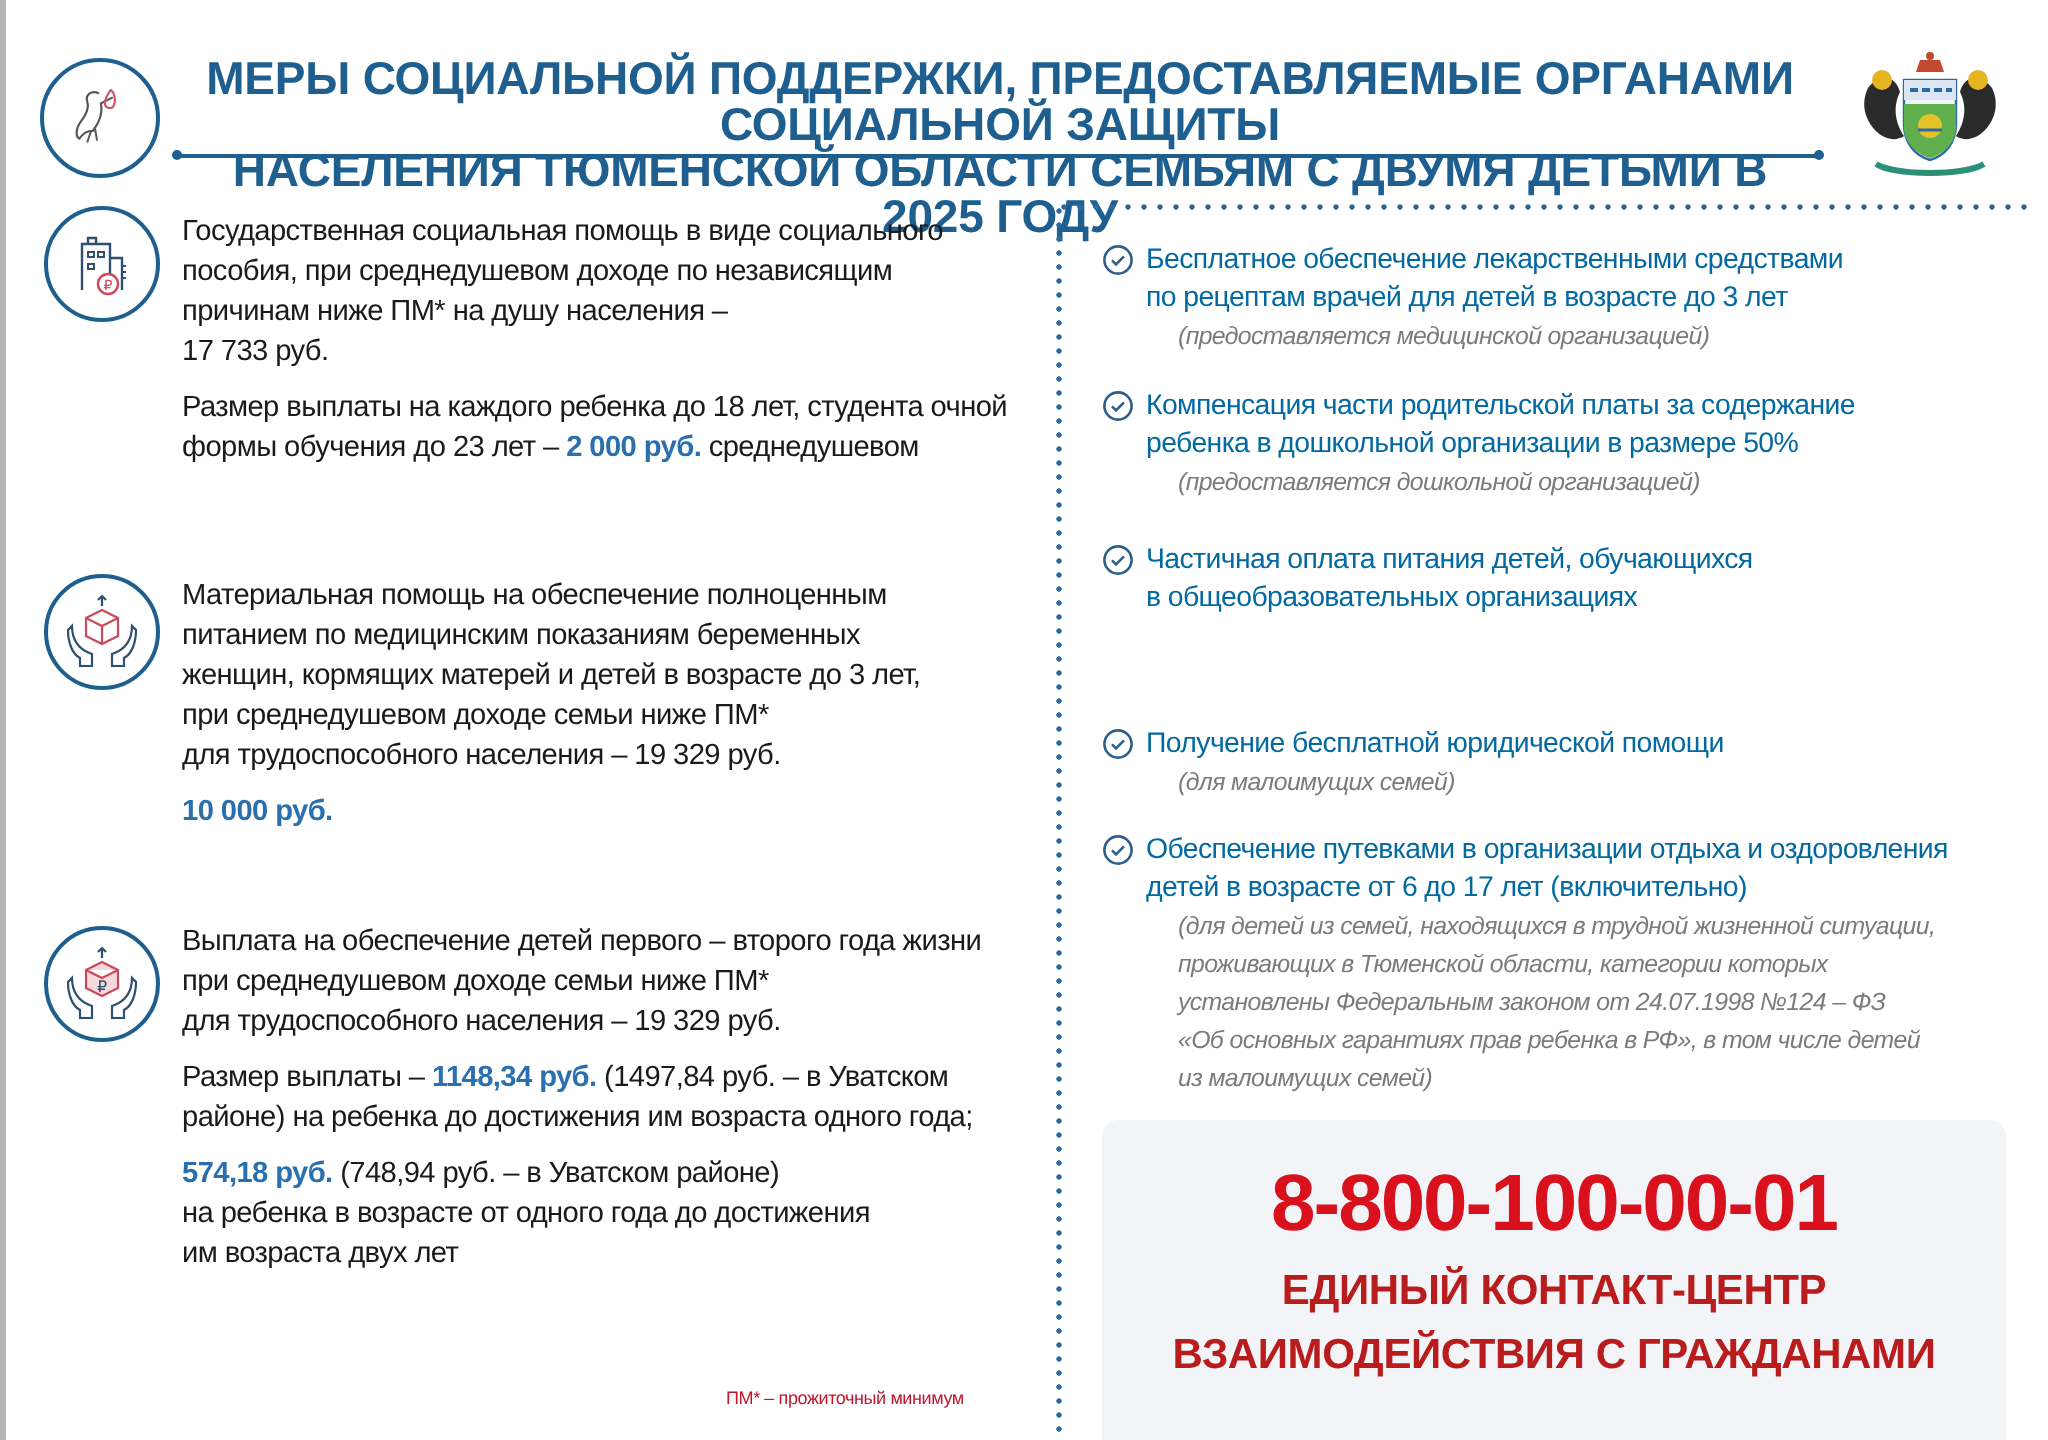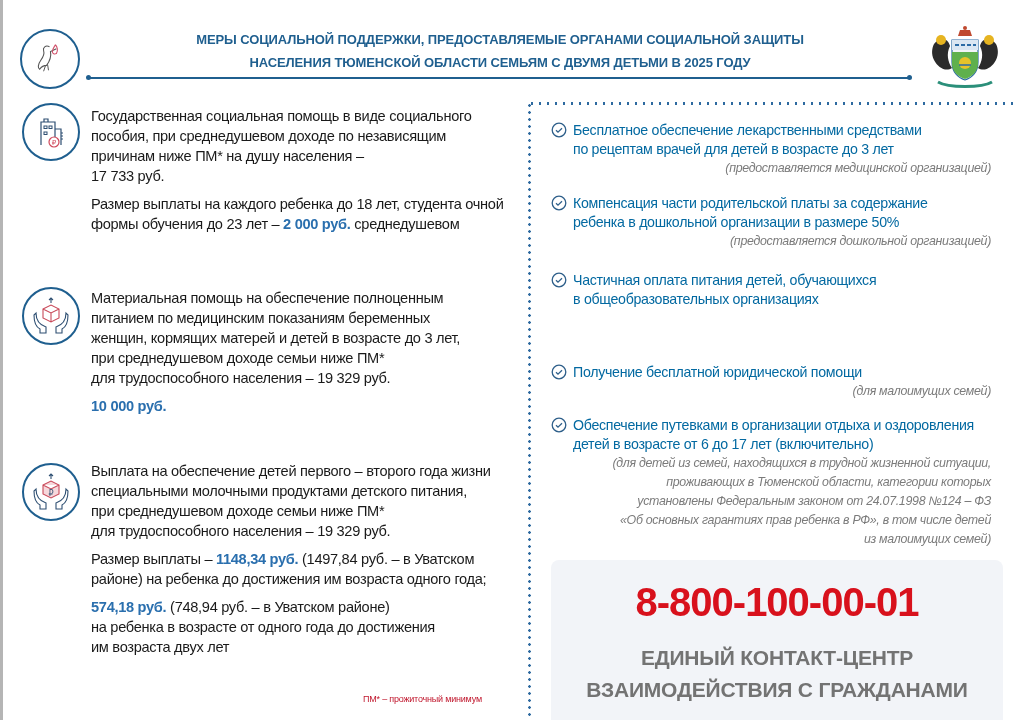--- a/index.html
+++ b/index.html
@@ -3,21 +3,21 @@
 <meta charset="utf-8">
 <style>
   * { box-sizing: border-box; margin: 0; padding: 0; }
   html, body { width: 1024px; height: 720px; background: #ffffff; overflow: hidden; }
   body { position: relative; font-family: "Liberation Sans", "DejaVu Sans", sans-serif; color: #1a1a1a; }
   .left-edge { position: absolute; left: 0; top: 0; width: 3px; height: 720px; background: #b5b5b5; }
 
   
   .logo-circle { position: absolute; left: 20px; top: 29px; width: 60px; height: 60px; border: 2.5px solid #1f5f8f; border-radius: 50%; }
   .logo-circle svg { position: absolute; left: 0; top: 0; width: 55px; height: 55px; }
-  .title { position: absolute; left: 100px; top: 28px; width: 800px; text-align: center; color: #1f5f8f; font-weight: bold; font-size: 13px; line-height: 23px; letter-spacing: -0.1px; }
+  .title { position: absolute; left: 100px; top: 28px; width: 800px; text-align: center; color: #1f5f8f; font-weight: bold; font-size: 23px; line-height: 23px; letter-spacing: -0.1px; }
   .title-rule { position: absolute; left: 89px; top: 77px; width: 820px; height: 1.5px; background: #1f5f8f; }
   .title-rule::before, .title-rule::after { content: ""; position: absolute; top: -2px; width: 5px; height: 5px; background: #1f5f8f; border-radius: 50%; }
   .title-rule::before { left: -3px; }
   .title-rule::after { right: -3px; }
   .coat { position: absolute; left: 924px; top: 24px; width: 82px; height: 70px; }
 
   
   .icon-circle { position: absolute; left: 22px; width: 58px; height: 58px; border: 2.2px solid #1f5f8f; border-radius: 50%; }
   .icon-circle svg { position: absolute; left: 0; top: 0; width: 54px; height: 54px; }
   .block { position: absolute; left: 91px; width: 420px; font-size: 14.6px; line-height: 20px; color: #1a1a1a; letter-spacing: -0.3px; }
@@ -27,25 +27,25 @@
   .footnote { position: absolute; left: 363px; top: 694px; font-size: 9px; color: #c0162c; letter-spacing: -0.2px; }
 
   
   .dots-top { position: absolute; left: 528px; top: 102px; width: 490px; height: 3px;
     background-image: radial-gradient(circle, #2e6aa0 1.2px, transparent 1.5px); background-size: 8px 3px; background-repeat: repeat-x; }
   .dots-left { position: absolute; left: 528px; top: 102px; width: 3px; height: 618px;
     background-image: radial-gradient(circle, #2e6aa0 1.2px, transparent 1.5px); background-size: 3px 7px; background-repeat: repeat-y; }
   .ritem { position: absolute; left: 551px; width: 440px; }
   .check { position: absolute; left: 0; top: 1px; width: 16px; height: 16px; }
   .ritem .main { margin-left: 22px; font-size: 14.2px; line-height: 19px; color: #0369a1; letter-spacing: -0.3px; }
-  .ritem .note { margin-left: 10px; font-size: 12.4px; line-height: 19px; color: #7b7b7b; font-style: italic; letter-spacing: -0.3px; text-align: right; }
+  .ritem .note { margin-left: 38px; font-size: 12.4px; line-height: 19px; color: #7b7b7b; font-style: italic; letter-spacing: -0.3px; }
 
   .contact { position: absolute; left: 551px; top: 560px; width: 452px; height: 160px; background: #f2f4f8; border-radius: 8px 8px 0 0; text-align: center; }
   .phone { margin-top: 14px; font-size: 40px; font-weight: bold; color: #d8111c; letter-spacing: -1px; line-height: 56px; }
-  .contact-label { margin-top: 12px; font-size: 21px; font-weight: bold; color: #737373; line-height: 32px; letter-spacing: -0.2px; }
+  .contact-label { font-size: 21px; font-weight: bold; color: #b91c1c; line-height: 32px; letter-spacing: -0.2px; }
 </style>
 </head>
 <body>
 
 <div class="left-edge"></div>
 
 <div class="logo-circle">
   <svg viewBox="0 0 56 56">
     <path d="M28 16 c-4 -2 -7 1 -6 4 c1 3 0 6 -3 10 c-3 4 -3 8 -1 9 c2 -3 5 -4 7 -4 c3 -4 5 -9 4 -14 l6 -3" fill="none" stroke="#555" stroke-width="1.1"></path>
     <path d="M24 35 l-2 6 M26 34 l1 6" stroke="#555" stroke-width="1" fill="none"></path>
@@ -118,21 +118,20 @@
   <svg viewBox="0 0 54 54">
     <path d="M19 20 l8 -4 l8 4 v9 l-8 4 l-8 -4z M19 20 l8 4 l8 -4" fill="#f7d8dc" stroke="#c94a5a" stroke-width="1.1"></path>
     <text x="27" y="31" font-size="8" text-anchor="middle" fill="#2e4f72" font-family="DejaVu Sans, sans-serif">₽</text>
     <path d="M27 14 v-5 M25 11 l2 -2 l2 2" fill="none" stroke="#2e4f72" stroke-width="1.1"></path>
     <path d="M12 24 c0 8 4 12 10 14 v6 h-6 v-4 c-4 -2 -6 -8 -6 -14 z" fill="none" stroke="#2e4f72" stroke-width="1.1"></path>
     <path d="M42 24 c0 8 -4 12 -10 14 v6 h6 v-4 c4 -2 6 -8 6 -14 z" fill="none" stroke="#2e4f72" stroke-width="1.1"></path>
   </svg>
 </div>
 <div class="block" style="top:461px;">
   <p>Выплата на обеспечение детей первого – второго года жизни</p>
-  <p>специальными молочными продуктами детского питания,</p>
   <p>при среднедушевом доходе семьи ниже ПМ*</p>
   <p>для трудоспособного населения – 19 329 руб.</p>
   <p class="gap"><span>Размер выплаты – </span><span class="accent">1148,34 руб.</span><span> (1497,84 руб. – в Уватском</span></p>
   <p>районе) на ребенка до достижения им возраста одного года;</p>
   <p class="gap"><span class="accent">574,18 руб.</span><span> (748,94 руб. – в Уватском районе)</span></p>
   <p>на ребенка в возрасте от одного года до достижения</p>
   <p>им возраста двух лет</p>
 </div>
 
 <div class="footnote">ПМ* – прожиточный минимум</div>

